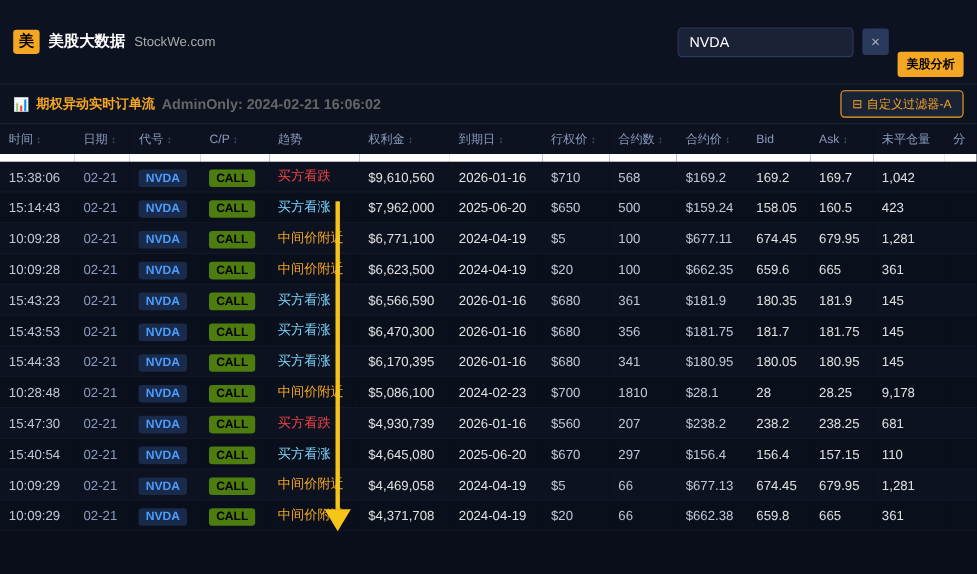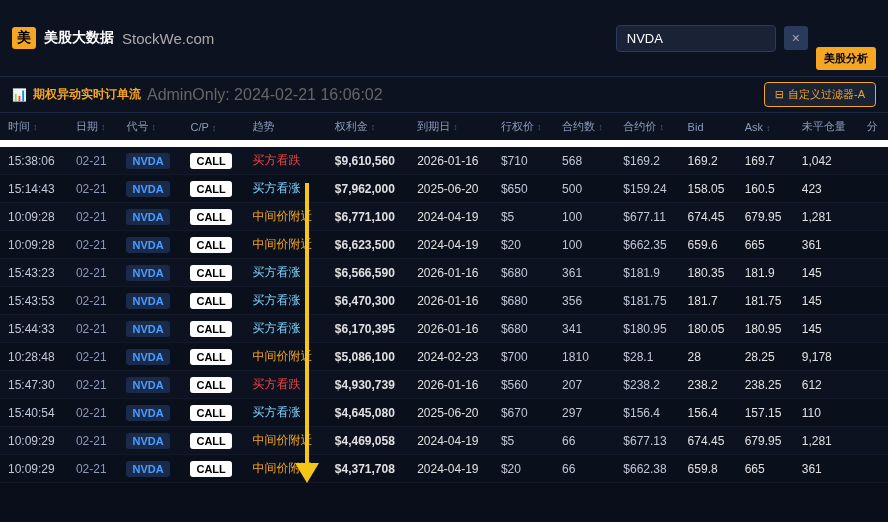--- a/index.html
+++ b/index.html
@@ -35,21 +35,21 @@
       padding: 2px 5px;
       border-radius: 3px;
     }
     .logo-text {
       color: #fff;
       font-size: 14px;
       font-weight: bold;
     }
     .logo-sub {
       color: #aaa;
-      font-size: 15px;
+      font-size: 12px;
     }
     .search-area {
       display: flex;
       align-items: center;
       gap: 8px;
     }
     .search-box {
       background: #1a2236;
       border: 1px solid #2a3a5c;
       color: #fff;
@@ -94,21 +94,22 @@
       gap: 6px;
       color: #f5a623;
       font-size: 12px;
     }
     .subheader-title {
       color: #f5a623;
       font-weight: bold;
     }
     .subheader-meta {
       color: #666;
-      font-size: 16px;
+      font-size: 13px;
+      font-weight: bold;
     }
     .filter-btn {
       background: #1a2236;
       border: 1px solid #f5a623;
       color: #f5a623;
       padding: 4px 10px;
       border-radius: 4px;
       font-size: 11px;
       cursor: pointer;
       display: flex;
@@ -159,33 +160,33 @@
     .date-col { color: #8a9bbc; margin-top: 30px; }
     .ticker-badge {
       background: #1a2a4a;
       color: #4a9eff;
       padding: 2px 6px;
       border-radius: 3px;
       font-weight: bold;
       font-size: 11px;
     }
     .call-badge {
-      background: #ffffff;
+      background: #4d7c0f;
       color: #000;
       padding: 2px 6px;
       border-radius: 3px;
       font-weight: bold;
       font-size: 11px;
     }
     .trend-bearish { color: #ef4444; }
     .trend-bullish { color: #7dd3fc; }
     .trend-neutral { color: #f5a623; }
     .premium-col {
       color: #e0e0e0;
-      font-weight: bold;
+      font-weight: normal;
     }
     .strike-col { color: #c0c8d8; }
     .price-col { color: #c0c8d8; }
     .vol-col { color: #c0c8d8; }
 
     
     .arrow-container {
       position: absolute;
       left: 295px;
       top: 70px;
@@ -407,21 +408,21 @@
     <td><span class="ticker-badge">NVDA</span></td>
     <td><span class="call-badge">CALL</span></td>
     <td><span class="trend-bearish">买方看跌</span></td>
     <td class="premium-col">$4,930,739</td>
     <td>2026-01-16</td>
     <td class="strike-col">$560</td>
     <td class="vol-col">207</td>
     <td class="price-col">$238.2</td>
     <td>238.2</td>
     <td>238.25</td>
-    <td>612</td>
+    <td>681</td>
     <td></td>
   </tr>
           <tr>
     <td class="time-col">15:40:54</td>
     <td class="date-col">02-21</td>
     <td><span class="ticker-badge">NVDA</span></td>
     <td><span class="call-badge">CALL</span></td>
     <td><span class="trend-bullish">买方看涨</span></td>
     <td class="premium-col">$4,645,080</td>
     <td>2025-06-20</td>

